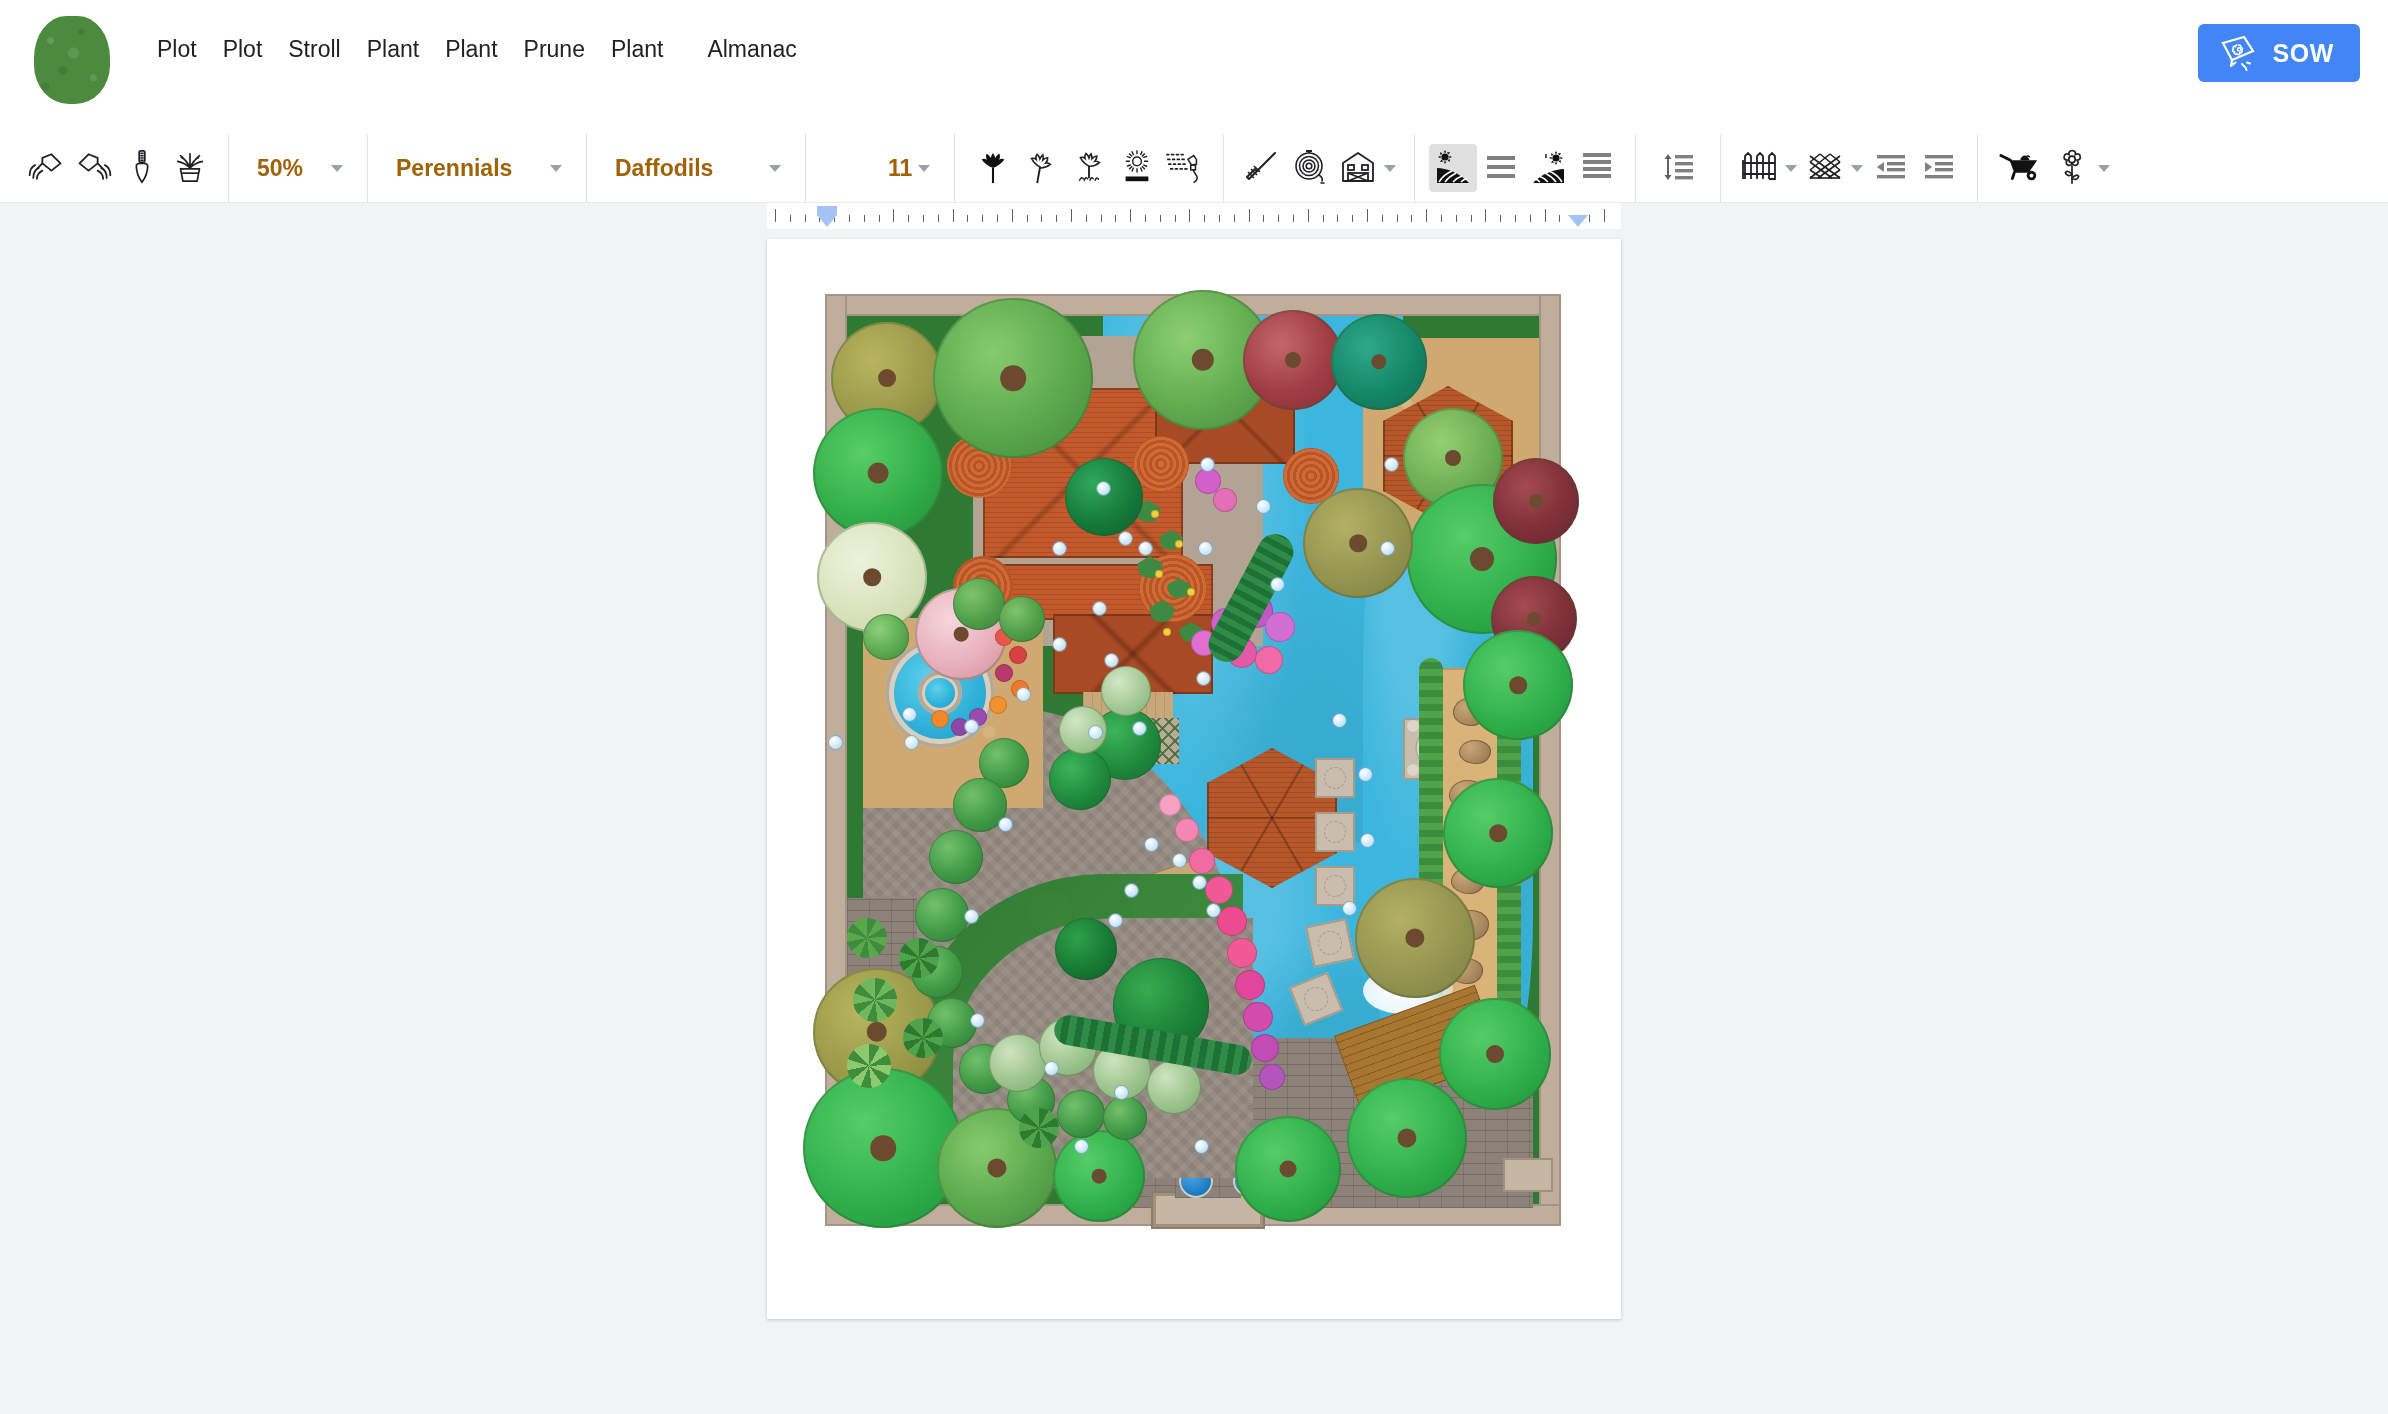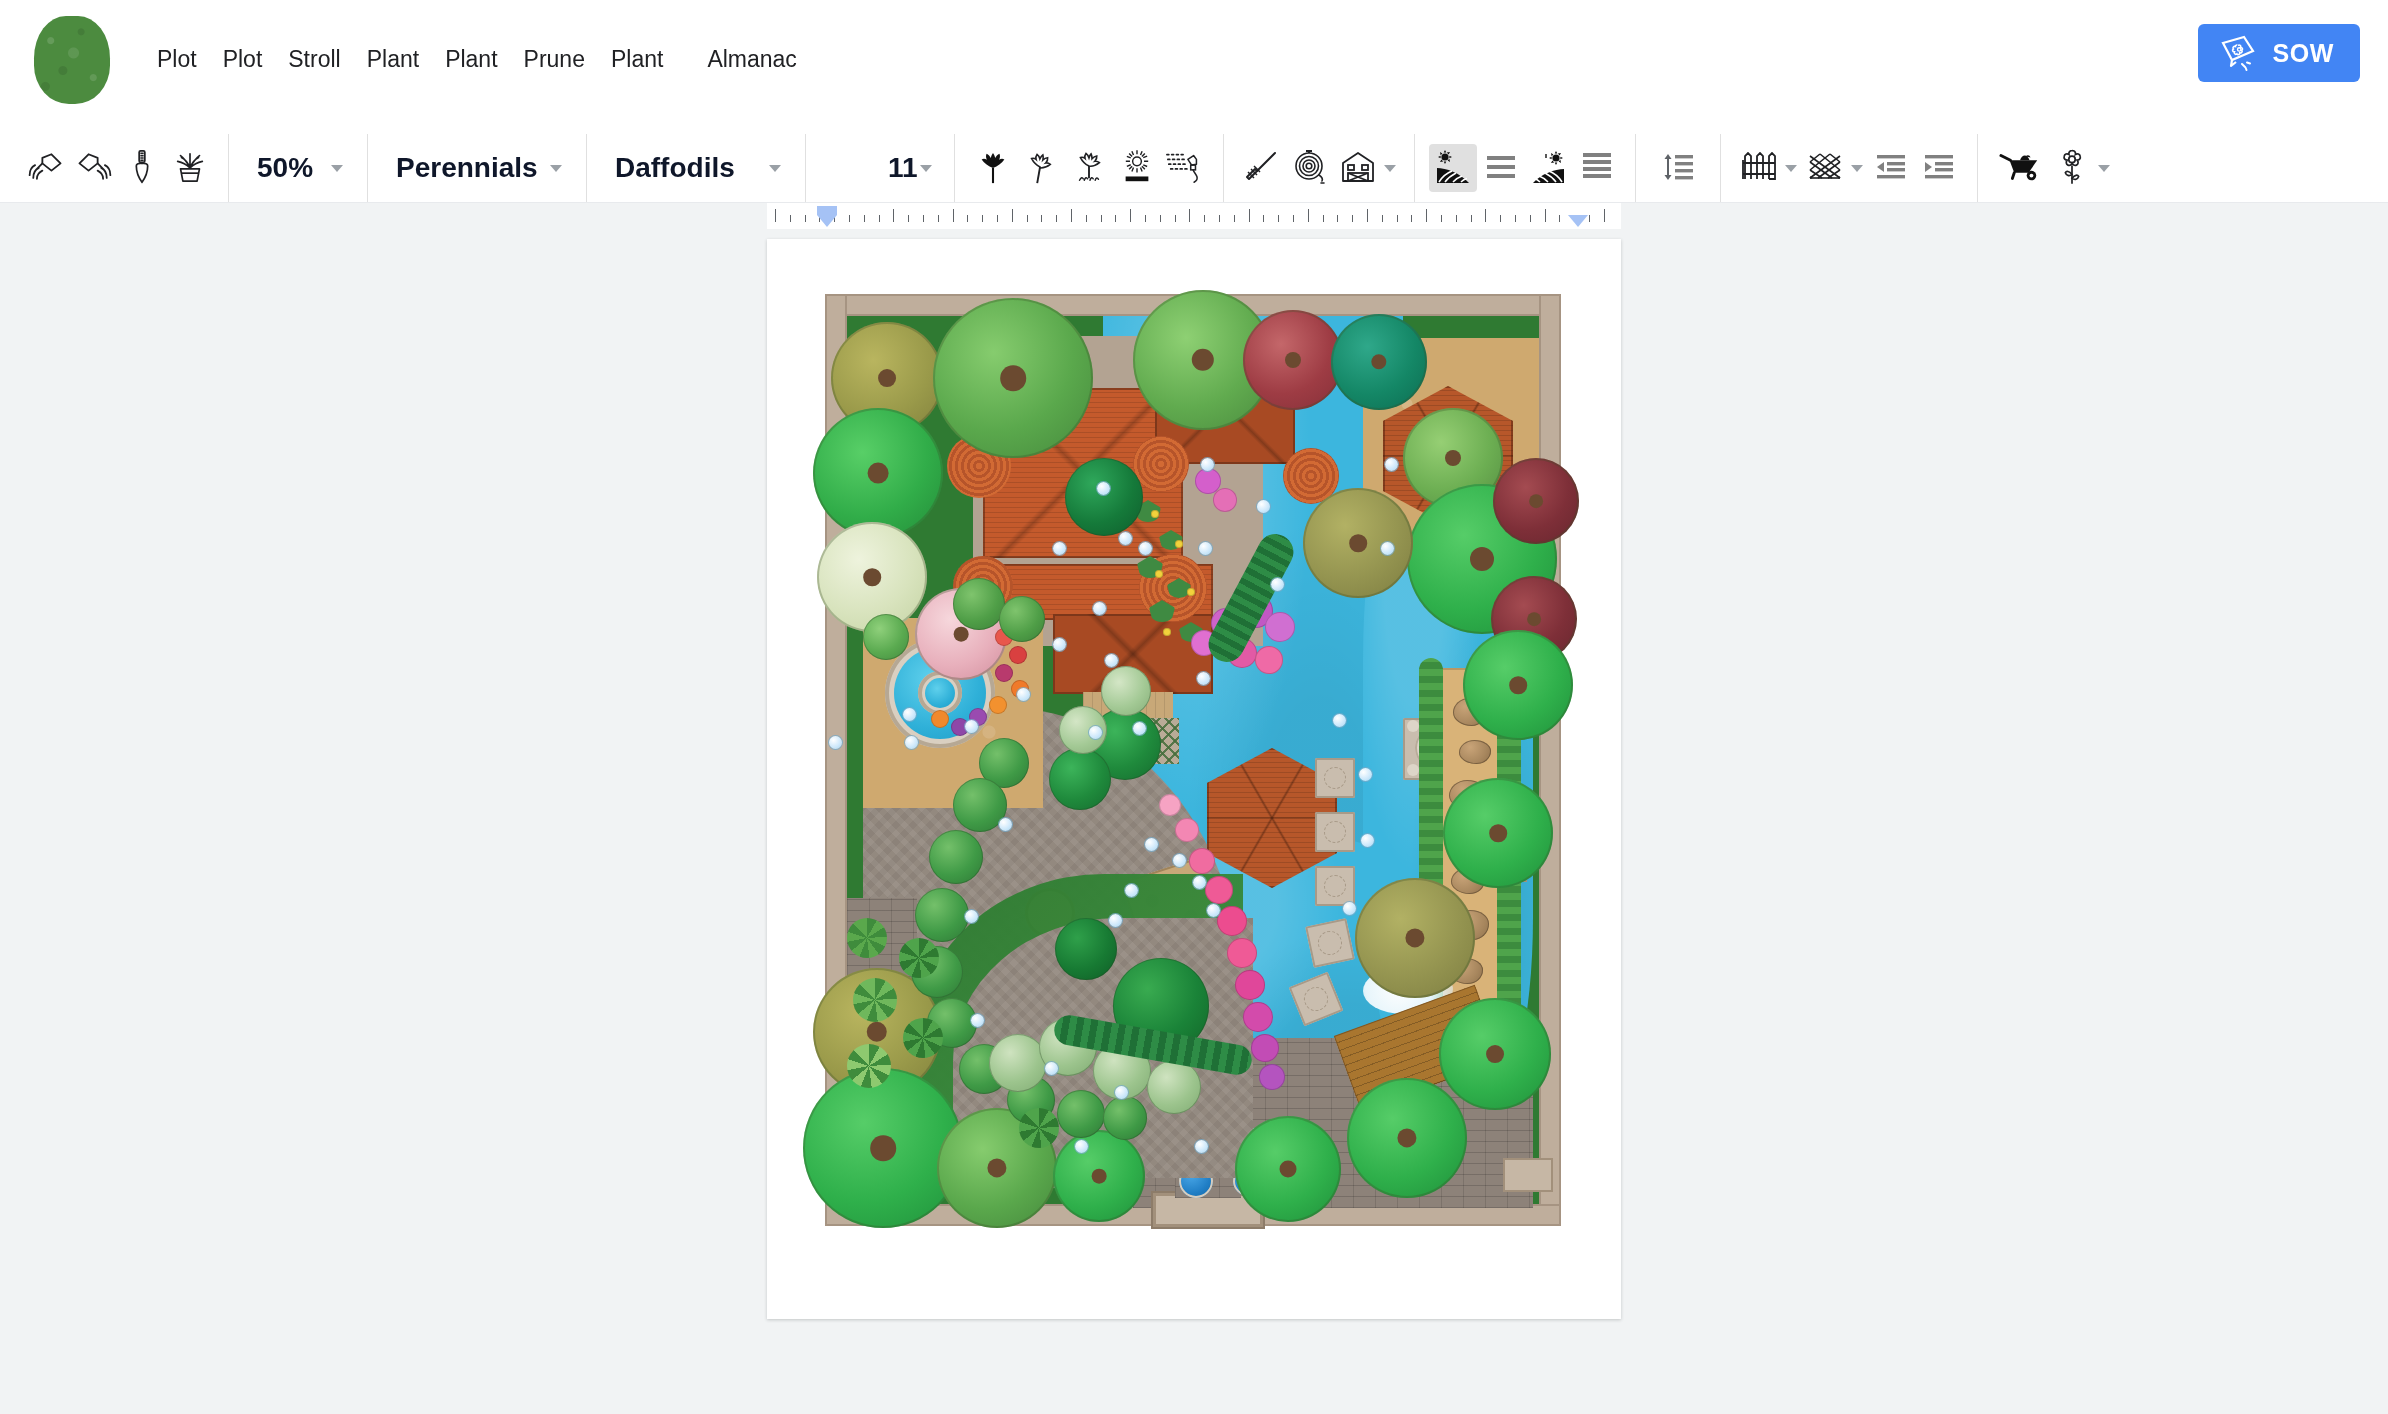--- a/index.html
+++ b/index.html
@@ -47,21 +47,21 @@
     font-size: 38px;
     font-style: italic;
     color: #8b8b8b;
     font-weight: 400;
     letter-spacing: .2px;
     line-height: 1.05;
   }
   .menu-bar {
     display: flex;
     gap: 0px;
-    margin-top: 26px;
+    margin-top: 16px;
     margin-left: 2px;
   }
   .menu-item {
     font-size: 23px;
     color: #202124;
     padding: 4px 13px;
     border-radius: 4px;
     cursor: default;
     white-space: nowrap;
   }
@@ -124,23 +124,23 @@
   }
 
   .tb-select {
     display: flex; align-items: center; justify-content: space-between;
     height: 48px;
     cursor: pointer;
     border-radius: 4px;
     padding: 0 6px 0 14px;
   }
   .tb-select .val {
-    font-size: 28px;
+    font-size: 23px;
     font-weight: 700;
-    color: #0f172a;
+    color: #a16207;
     white-space: nowrap;
   }
   .tb-select.zoom { width: 110px; }
   .tb-select.zoom .val { font-weight: 700; }
   .tb-select.family { width: 190px; }
   .tb-select.kind { width: 190px; }
   .tb-select.size { width: 120px; }
   .tb-select.size .val { padding-left: 6px; margin-left: 48px; }
 
   

